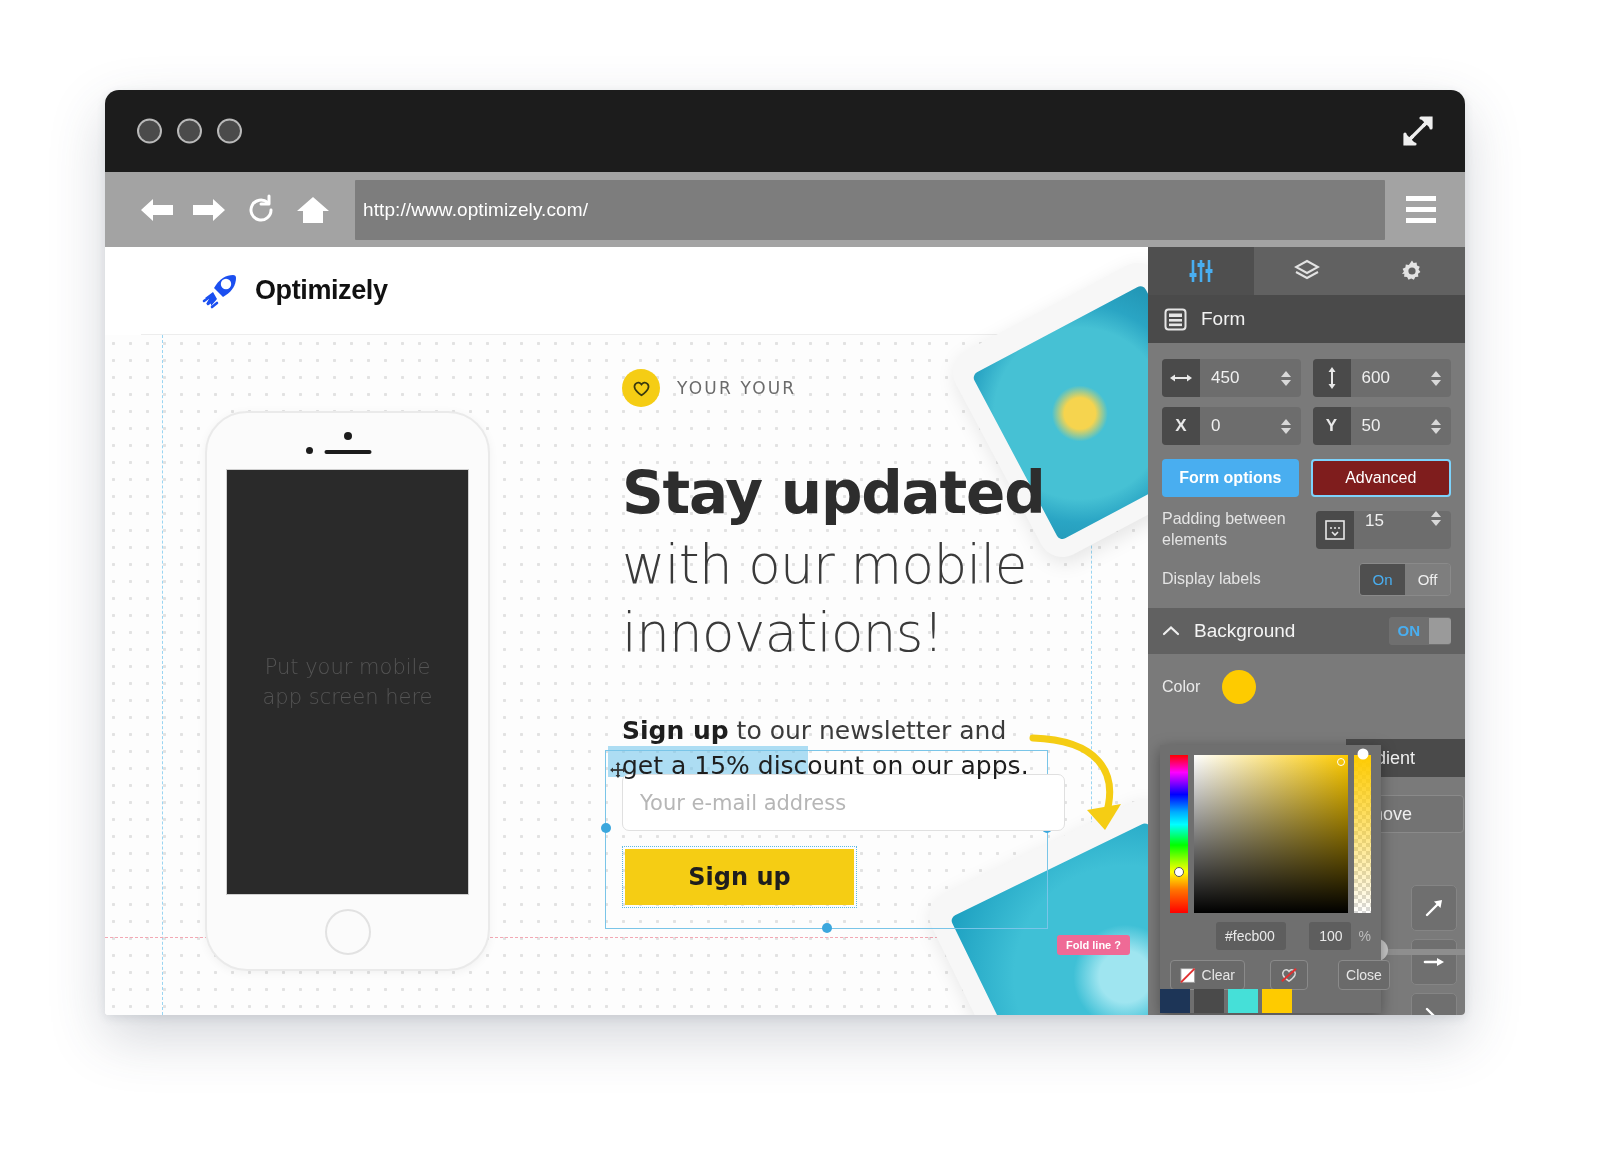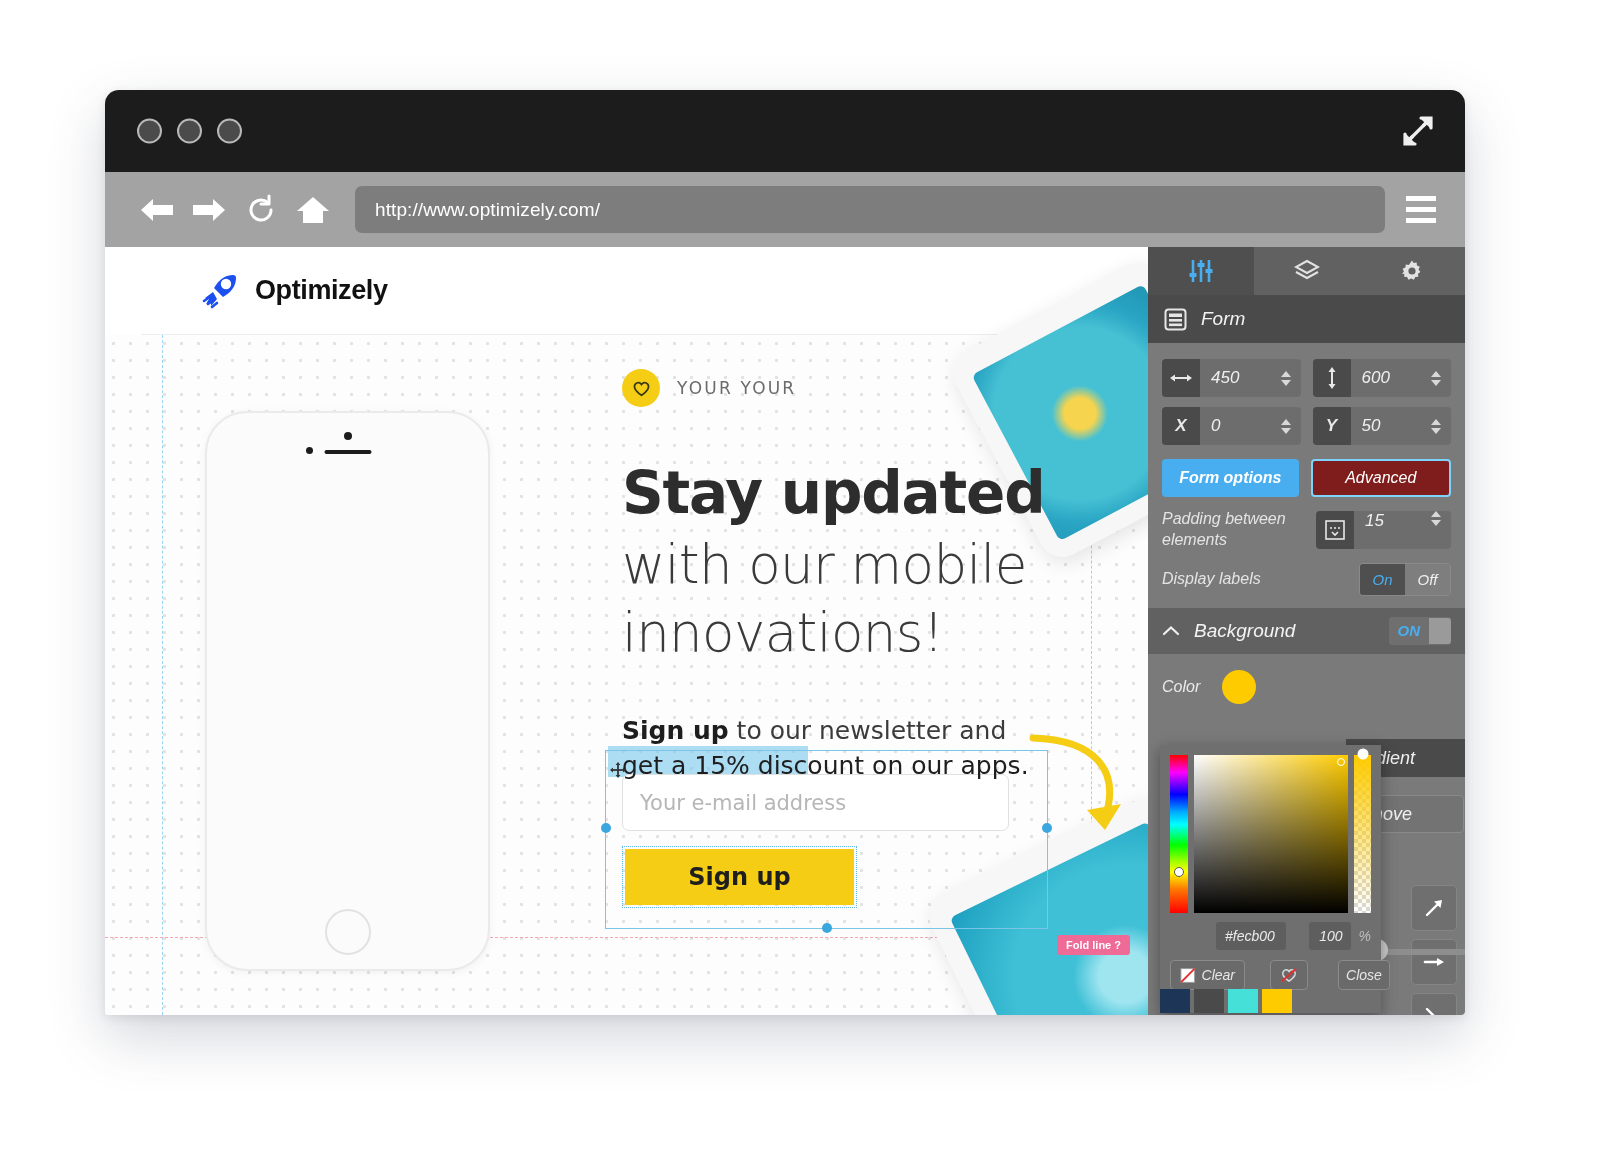--- a/index.html
+++ b/index.html
@@ -46,26 +46,26 @@
     gap: 0;
   }
   .nav-btn {
     width: 52px; height: 52px;
     display: flex; align-items: center; justify-content: center;
     flex: 0 0 auto;
   }
   .nav-btn svg { display: block; }
   #url-bar {
     flex: 1 1 auto;
-    height: 47px;
+    height: 60px;
     margin: 0 14px 0 16px;
     background: #7d7d7d;
-    border-radius: 7px;
+    border-radius: 1px;
     display: flex; align-items: center;
-    padding: 0 20px;
+    padding: 0 8px;
   }
   #url-text {
     color: #ffffff;
     font-size: 19px;
     letter-spacing: .1px;
     font-family: "Liberation Sans", sans-serif;
   }
   #menu-btn { width: 44px; height: 44px; display:flex; flex-direction:column; justify-content:center; gap:6px; align-items:center; flex:0 0 auto;}
   #menu-btn i { display:block; width: 30px; height: 5px; background: #fff; }
 
@@ -162,21 +162,21 @@
     width: 443px; height: 179px;
     border: 1px solid #7ac5e8;
   }
   .sel-dot { position: absolute; width: 10px; height: 10px; border-radius: 50%; background: #3ba7dd; }
   #sel-dot-l { left: -5px; top: 72px; }
   #sel-dot-r { right: -5px; top: 72px; }
   #sel-dot-b { left: 50%; margin-left: -5px; bottom: -5px; }
 
   #email-input {
     position: absolute; left: 517px; top: 439px;
-    width: 387px; height: 57px;
+    width: 443px; height: 57px;
     border: 1.5px solid #e0e0e0; border-radius: 7px;
     background: #fff;
     display: flex; align-items: center; padding-left: 17px;
   }
   #email-placeholder { color: #b6b6b6; font-size: 21px; font-family: "DejaVu Sans", sans-serif; }
 
   #signup-btn-wrap {
     position: absolute; left: 517px; top: 511px;
     width: 235px; height: 62px;
     border: 1px dotted #5fb9e2;
@@ -213,21 +213,20 @@
     white-space: nowrap;
   }
 
   
   #editor-panel {
     position: absolute; right: 0; top: 0;
     width: 317px; height: 100%;
     background: #7a7a7a;
     font-family: "Liberation Sans", sans-serif;
     overflow: hidden;
-    font-style: italic;
   }
   #panel-tabs { display: flex; height: 48px; background: #616161; }
   .ptab { flex: 1; display: flex; align-items: center; justify-content: center; cursor: pointer; }
   .ptab.active { background: #4f4f4f; }
   #panel-title {
     height: 48px; background: #4a4a4a;
     display: flex; align-items: center; gap: 14px;
     padding-left: 16px;
   }
   #panel-title-text { color: #f2f2f2; font-size: 19px; }
@@ -405,20 +404,23 @@
           <div class="scr"></div>
         </div>
         <div class="tilt-card" id="tilt-bot">
           <div class="scr"></div>
         </div>
 
         <div id="phone">
           <div id="phone-sensor"></div>
           <div id="phone-cam"></div>
           <div id="phone-speaker"></div>
+          <div id="phone-screen">
+            <div id="phone-screen-text">Put your mobile<br>app screen here</div>
+          </div>
           <div id="phone-home"></div>
         </div>
 
         <div id="hero-copy">
           <div id="brand-row">
             <div id="brand-badge">
               <svg width="19" height="17" viewBox="0 0 22 20">
                 <path d="M11 18 C3 12 1 8 4 4.6 C6.4 2 9.4 3 11 5.4 C12.6 3 15.6 2 18 4.6 C21 8 19 12 11 18 Z" fill="none" stroke="#3a3a0f" stroke-width="2"></path>
               </svg>
             </div>

